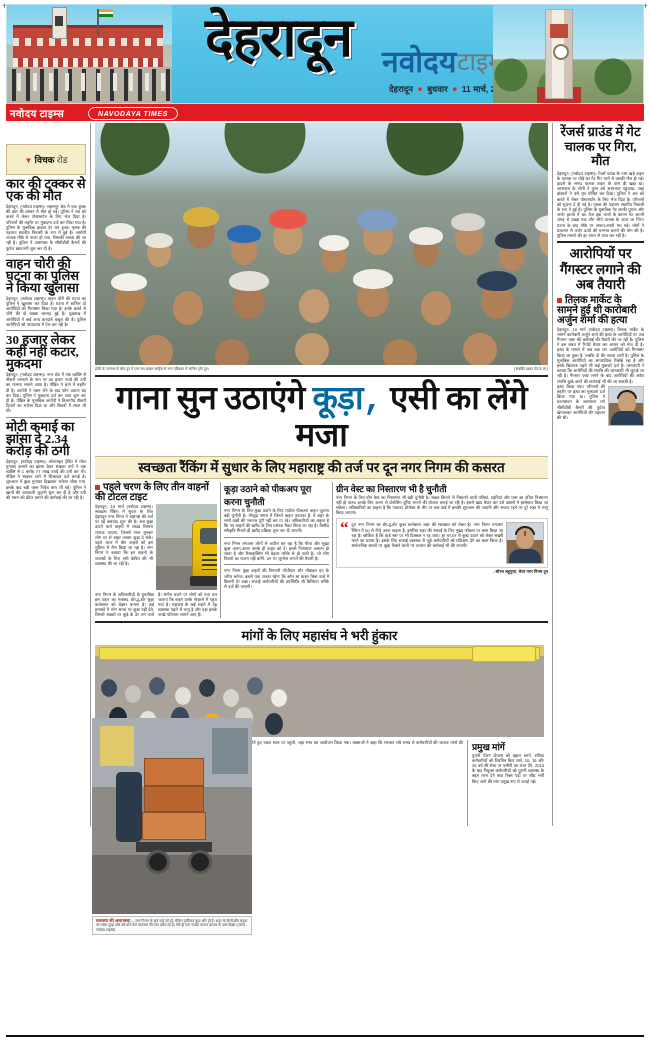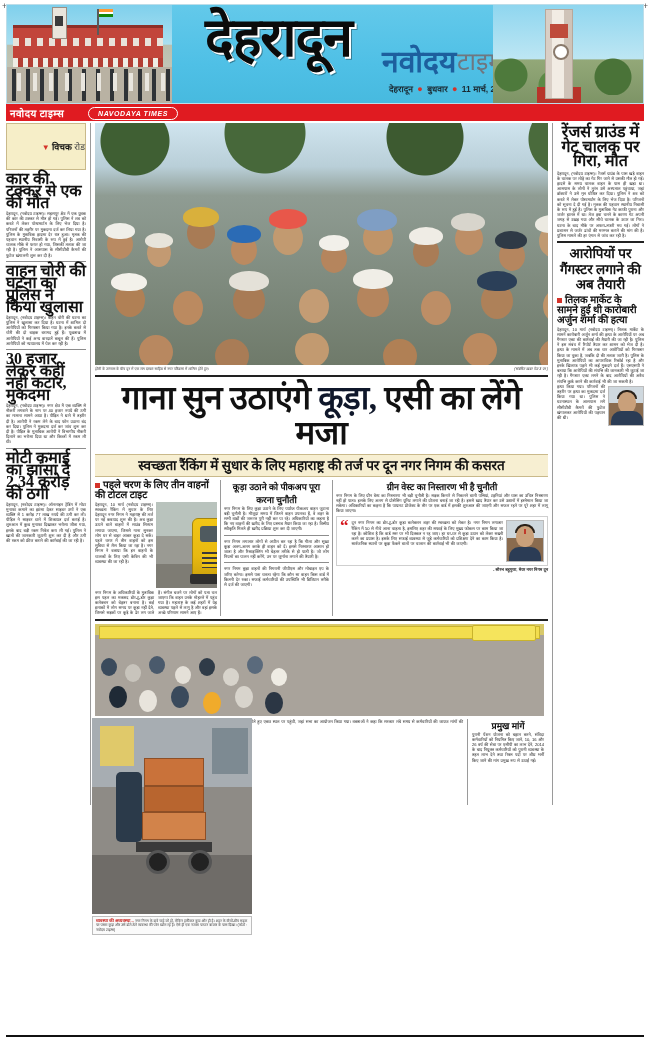--- a/index.html
+++ b/index.html
@@ -58,44 +58,44 @@
 
   
   .body-txt{font-size:4.1px;line-height:5.2px;text-align:justify;color:#1a1a1a;word-spacing:.3px;}
 
   
   .content{display:flex;width:638px;margin-top:2px;}
   .lcol{width:84px;flex:0 0 84px;padding-right:4px;box-sizing:border-box;}
   .ccol{flex:1 1 auto;padding:0 4px;box-sizing:border-box;}
   .rcol{width:92px;flex:0 0 92px;padding-left:4px;box-sizing:border-box;}
 
-  .badge-road{background:#f6eec8;border:1px solid #c9b98a;color:#111;font-weight:bold;font-size:9px;text-align:right;padding:16px 0;font-family:"Liberation Serif",serif;}
+  .badge-road{background:#f6eec8;border:1px solid #c9b98a;color:#111;font-weight:bold;font-size:9px;text-align:center;padding:8px 0;font-family:"Liberation Serif",serif;margin-top:21px;}
   .badge-road .tri{color:#d4332a;font-size:8px;}
   .badge-road .rd{color:#444;font-weight:normal;}
 
-  .hl-s{font-family:"Liberation Serif",serif;font-weight:bold;font-size:16px;line-height:12px;margin:3px 0 2px;color:#111;}
+  .hl-s{font-family:"Liberation Serif",serif;font-weight:bold;font-size:13px;line-height:12px;margin:3px 0 2px;color:#111;}
   .hl-m{font-family:"Liberation Serif",serif;font-weight:bold;font-size:13px;line-height:14px;margin:3px 0 2px;}
-  .hl-r{font-family:"Liberation Serif",serif;font-weight:bold;font-size:16px;line-height:14.5px;text-align:center;margin:2px 0;}
+  .hl-r{font-family:"Liberation Serif",serif;font-weight:bold;font-size:13px;line-height:14.5px;text-align:center;margin:2px 0;}
 
   
   .hero{position:relative;height:242px;overflow:hidden;background:#8e8d86;}
   .hero .sky{position:absolute;inset:0;background:linear-gradient(180deg,#cfe4ee 0%,#b9cfd8 18%,#8f9c93 30%,#6f7a6a 100%);}
   .hero .trees{position:absolute;left:0;right:0;top:0;height:70px;background:
      radial-gradient(circle at 40px 18px,#3f5f33 0 34px,transparent 35px),
      radial-gradient(circle at 170px 10px,#47683a 0 40px,transparent 41px),
      radial-gradient(circle at 330px 14px,#3d5a30 0 38px,transparent 39px),
      radial-gradient(circle at 470px 16px,#4a6b3c 0 36px,transparent 37px);}
   .hero .crowd{position:absolute;left:0;right:0;bottom:0;height:200px;}
   .hero .head{position:absolute;border-radius:50%;}
   .hero .cap{position:absolute;border-radius:50% 50% 45% 45%;}
   .caption{font-size:3.6px;line-height:4.6px;color:#333;display:flex;justify-content:space-between;padding-top:2px;}
   .caption i{font-style:italic;}
 
   .mainhead{font-family:"Liberation Serif",serif;font-weight:bold;font-size:33px;line-height:35px;text-align:center;letter-spacing:-.5px;margin:4px 0 0;}
-  .mainhead .red{color:#0f172a;}
+  .mainhead .red{color:#0369a1;font-family:Liberation Mono, monospace;}
   .subhead{background:#f7efd2;border-top:1px solid #c9b98a;border-bottom:1px solid #c9b98a;text-align:center;font-family:"Liberation Serif",serif;font-weight:bold;font-size:13.5px;line-height:17px;padding:2px 0;margin-top:3px;}
 
   .kicker{font-family:"Liberation Serif",serif;font-weight:bold;font-size:10px;line-height:10px;color:#111;}
   .kicker .sq{display:inline-block;width:5px;height:5px;background:#d4332a;margin-right:3px;}
 
   .truck{height:86px;background:linear-gradient(180deg,#b9c3bd 0 40%,#9a9a93 40% 72%,#7e7c74 72% 100%);position:relative;overflow:hidden;}
   .tr-body{position:absolute;left:36px;bottom:6px;width:92px;height:62px;background:linear-gradient(180deg,#f2c516 0%,#e8b910 60%,#caa00c 100%);border-radius:6px 6px 3px 3px;border:1px solid #a8860a;}
   .tr-wind{position:absolute;left:44px;bottom:46px;width:74px;height:16px;background:#4f5a5f;border-radius:3px;}
   .tr-grill{position:absolute;left:46px;bottom:20px;width:70px;height:16px;background:repeating-linear-gradient(180deg,#3a3a3a 0 2px,#f0c415 2px 5px);}
   .tr-bump{position:absolute;left:34px;bottom:4px;width:98px;height:10px;background:#2f2f2f;border-radius:2px;}
@@ -115,21 +115,21 @@
   .ppl{position:absolute;border-radius:50%;}
 
   .capbox{border:1px solid #bdbdbd;background:#fafafa;padding:2px 3px;font-size:3.6px;line-height:4.4px;color:#333;}
   .capbox b{color:#c8211d;font-size:4.4px;}
   .cart{height:196px;background:linear-gradient(180deg,#a7adb2 0 35%,#8e8b86 35% 70%,#6f6c68 70% 100%);position:relative;overflow:hidden;}
   .cart .box{position:absolute;background:#c9723a;border:1px solid #8e4f26;}
   .cart .man{position:absolute;background:#2b3a4a;border-radius:5px;}
 
   .sm-head{font-family:"Liberation Serif",serif;font-weight:bold;font-size:8px;line-height:9.5px;}
   .redbox-h{background:#c8211d;color:#fff;display:inline-block;font-weight:bold;font-size:7px;padding:0 2px;}
-  .centerline{text-align:center;font-family:"Liberation Serif",serif;font-weight:bold;font-size:9px;}
+  .centerline{font-family:"Liberation Serif",serif;font-weight:bold;font-size:9px;}
   .footrule{border-top:2px solid #111;margin-top:2px;}
 </style>
 </head>
 <body>
 
 <div class="page">
 
   <div class="crop" style="left:2px;top:2px">+</div>
   <div class="crop" style="right:2px;top:2px">+</div>
 
@@ -308,20 +308,21 @@
             </div>
           </div>
           <div class="qattr">- सौरभ बहुगुणा, मेयर नगर निगम दून</div>
         </div>
       </div>
 
       <div class="hr-thick"></div>
 
       <div style="display:flex;margin-top:2px">
         <div style="flex:1 1 auto;padding-right:4px;box-sizing:border-box">
+          <div class="hl-m" style="text-align:center">मांगों के लिए महासंघ ने भरी हुंकार</div>
           <div class="rally">
             <div class="banner-y"></div>
               <div class="banner-y2"></div>
             <div class="ppl" style="left:6px;top:34px;width:16px;height:18px;background:#3a4a5c"></div>
             <div class="ppl" style="left:30px;top:40px;width:16px;height:18px;background:#c8c4bc"></div>
             <div class="ppl" style="left:54px;top:32px;width:16px;height:18px;background:#4a5a6c"></div>
             <div class="ppl" style="left:80px;top:42px;width:16px;height:18px;background:#e4e0d8"></div>
             <div class="ppl" style="left:104px;top:34px;width:16px;height:18px;background:#2f3b48"></div>
             <div class="ppl" style="left:128px;top:44px;width:16px;height:18px;background:#d8d4cc"></div>
             <div class="ppl" style="left:152px;top:32px;width:16px;height:18px;background:#5a6a7c"></div>

